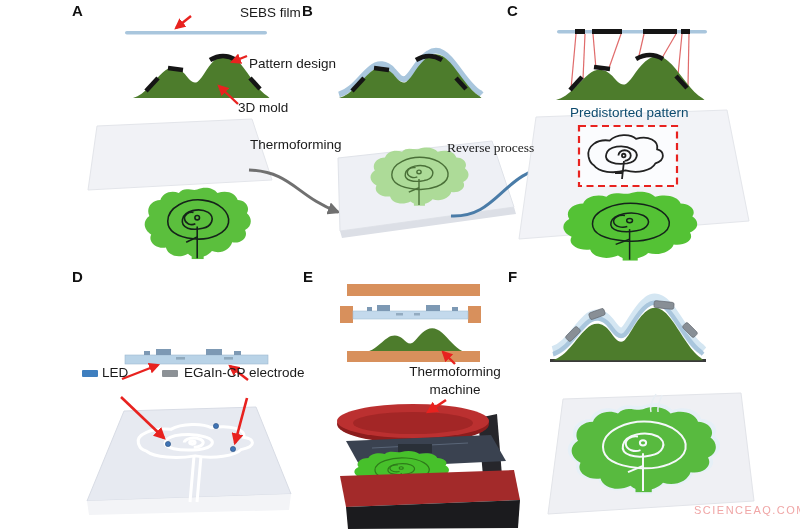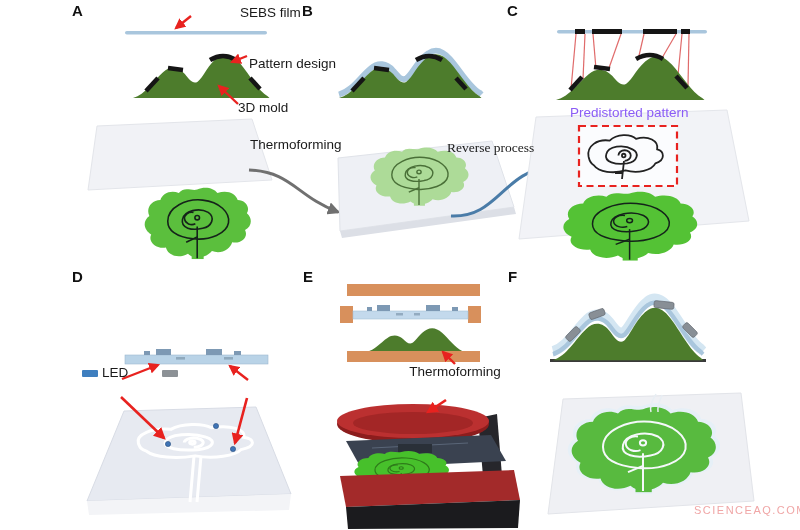--- a/index.html
+++ b/index.html
@@ -1,21 +1,21 @@
 <!DOCTYPE html>
 <html><head>
 <meta charset="utf-8">
 <style>
   html,body{margin:0;padding:0;background:#ffffff;}
   .canvas{position:relative;width:800px;height:530px;background:#ffffff;overflow:hidden;
           font-family:"Liberation Sans",sans-serif;color:#1a1a1a;}
   .abs{position:absolute;white-space:nowrap;}
   .panel-letter{font-weight:bold;font-size:15px;color:#111;}
   .ann{font-size:13.5px;color:#1a1a1a;}
-  .ann-red{font-size:13.5px;color:#8b5cf6;}
+  .ann-red{font-size:13.5px;color:#0c4a6e;}
   .legend-swatch{position:absolute;width:16px;height:7px;border-radius:1px;}
   .watermark{font-size:11px;letter-spacing:1.5px;color:#f0a6a6;}
   .ctr{width:120px;text-align:center;}
   svg{position:absolute;left:0;top:0;}
 </style>
 </head>
 <body>
 
 <div class="canvas">
 
@@ -224,18 +224,20 @@
 <div class="abs ann" style="left:238px;top:100px;text-align:center;">3D mold</div>
 
 <div class="abs ann" style="left:250px;top:137px;">Thermoforming</div>
 <div class="abs ann" style="left:447px;top:140px;font-family:Liberation Serif, serif;">Reverse process</div>
 
 <div class="abs ann-red" style="left:570px;top:105px;">Predistorted pattern</div>
 
 <div class="legend-swatch" style="left:82px;top:370px;background:#3f7fbf;"></div>
 <div class="abs ann" style="left:102px;top:365px;">LED</div>
 <div class="legend-swatch" style="left:162px;top:370px;background:#8c9196;"></div>
+<div class="abs ann" style="left:184px;top:365px;">EGaIn-CP electrode</div>
 
 <div class="abs ann ctr" style="left:395px;top:364px;">Thermoforming</div>
+<div class="abs ann ctr" style="left:395px;top:382px;">machine</div>
 
 <div class="abs watermark" style="left:694px;top:504px;">SCIENCEAQ.COM</div>
 
 </div>
 
 </body></html>

